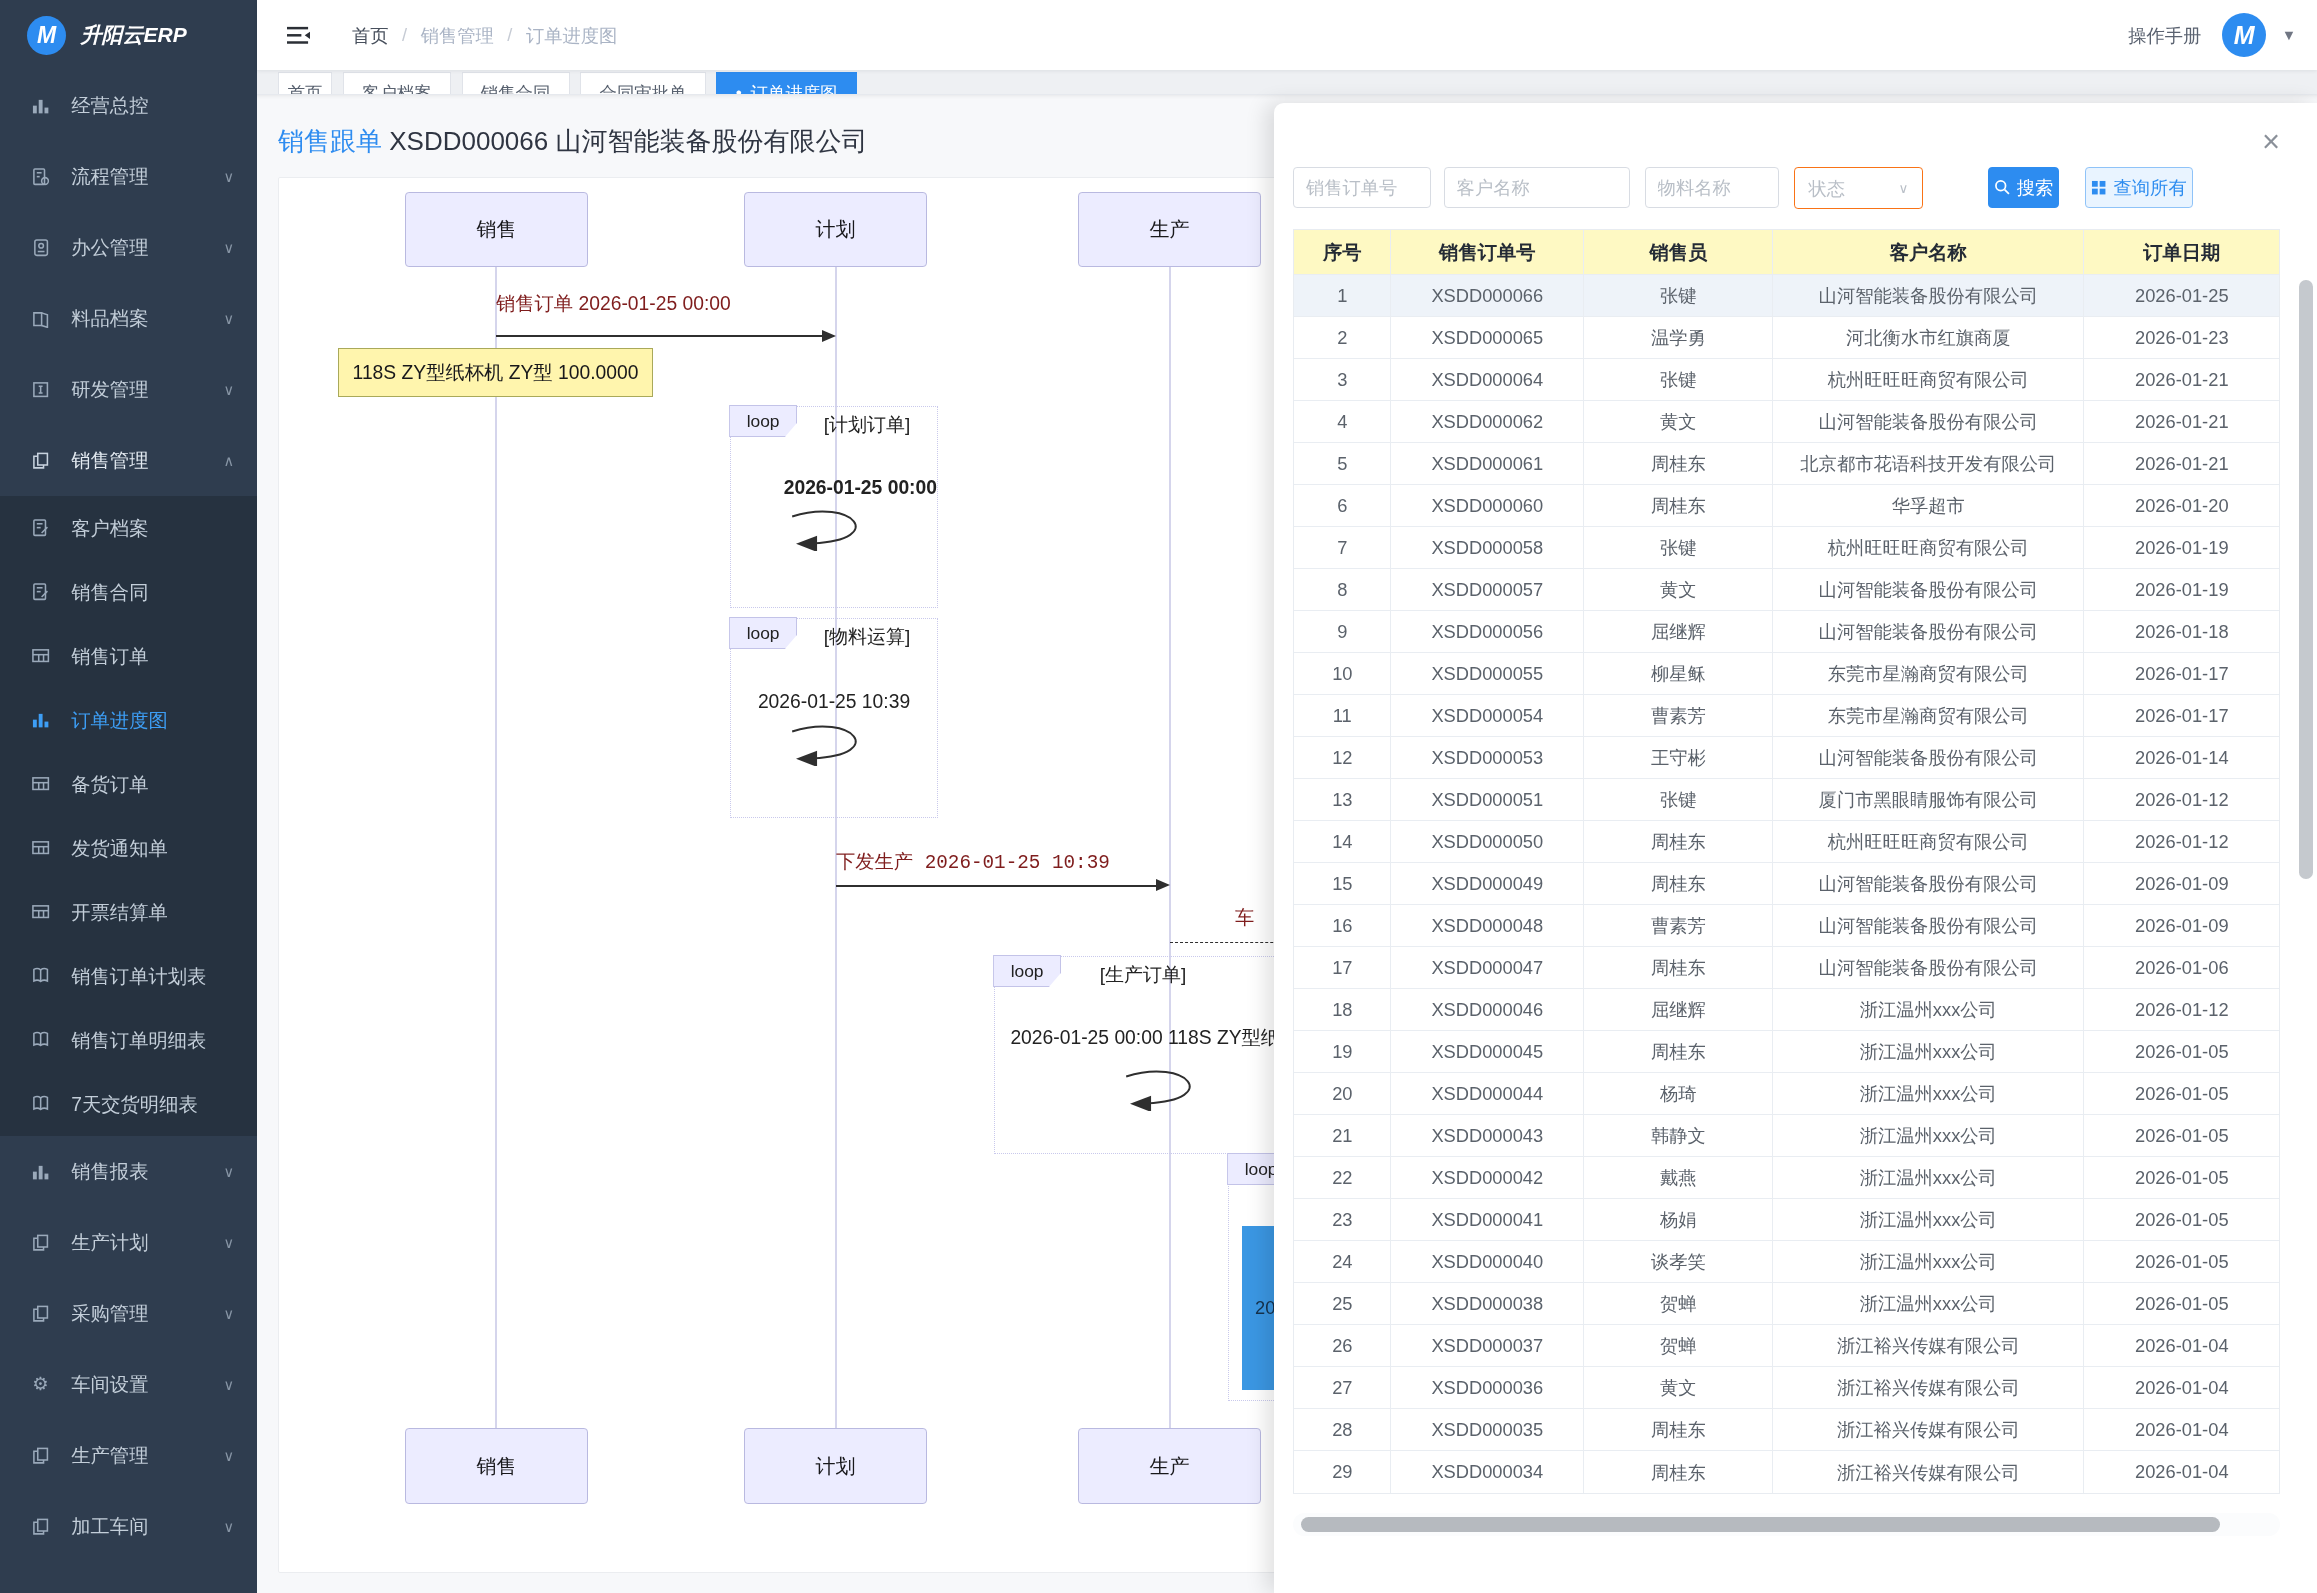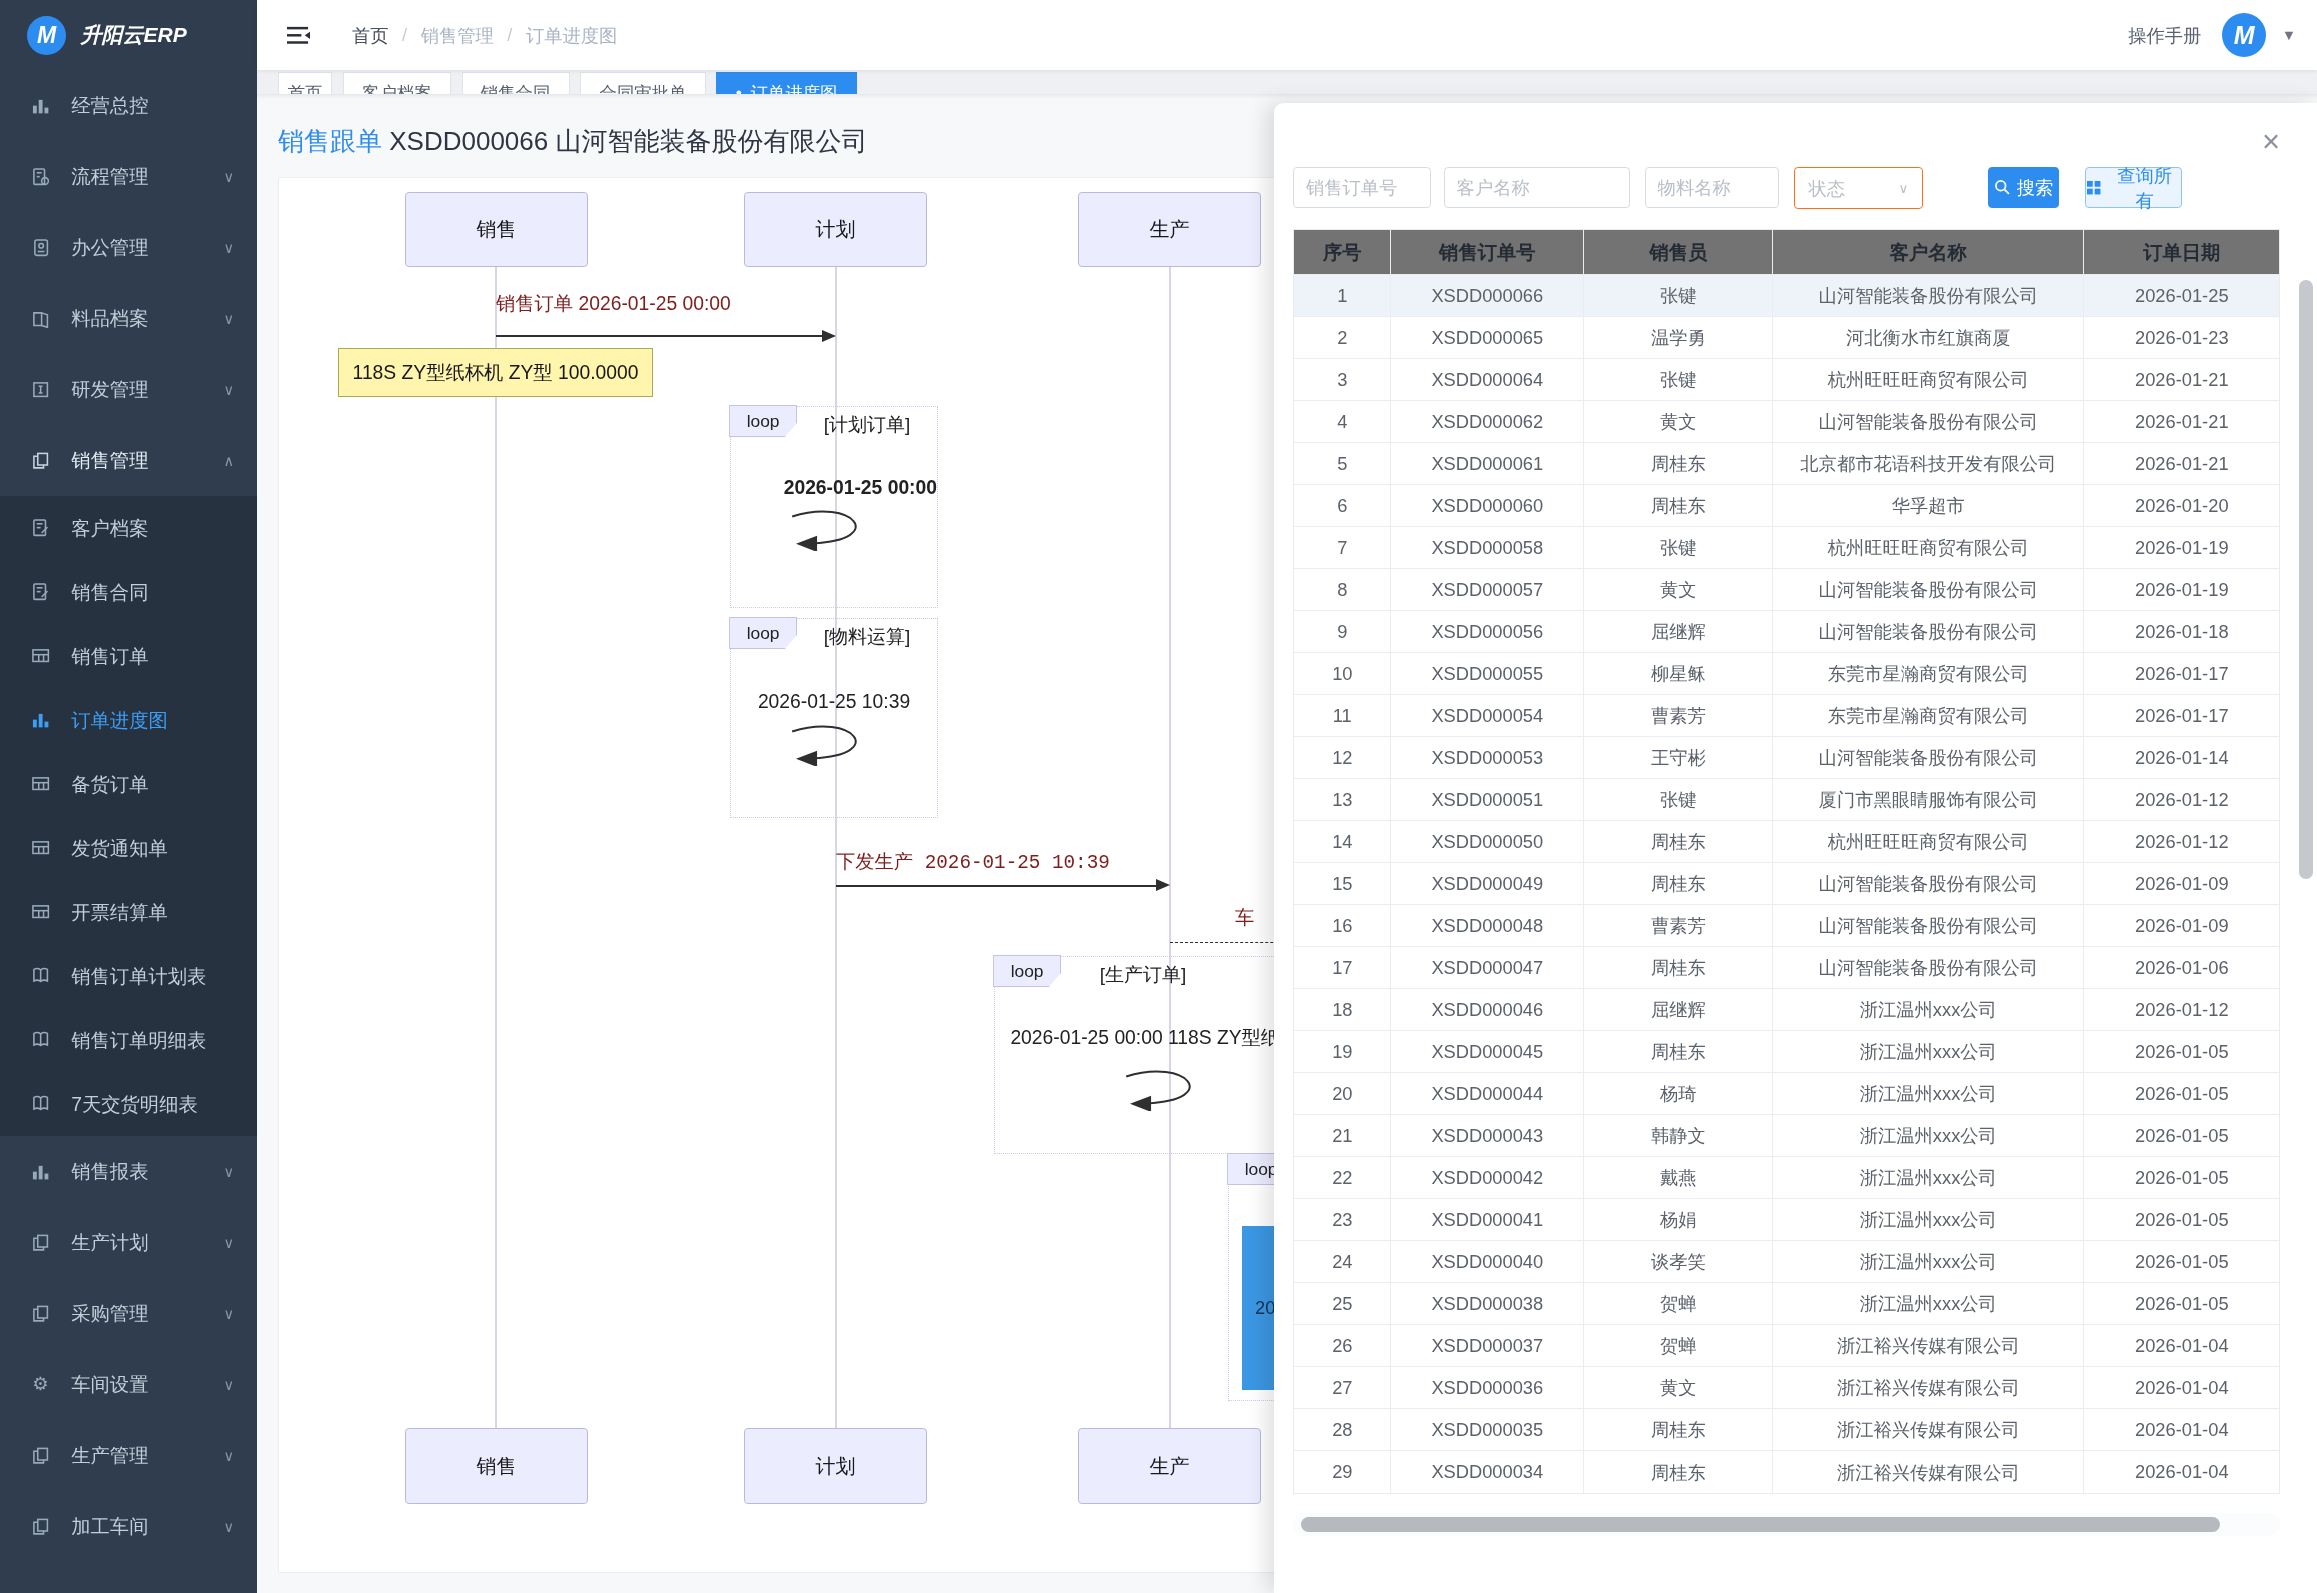--- a/index.html
+++ b/index.html
@@ -94,21 +94,21 @@
               display:flex; align-items:center; padding:0 13.5px; font-size:18.3px; color:#b9bfc7;
               cursor:pointer; }
   .s-select .chev { margin-left:auto; color:#b9bfc7; font-size:13.5px; }
   .btn { position:absolute; top:64px; height:41px; border-radius:3.9px; display:flex;
          align-items:center; justify-content:center; font-size:18.3px; cursor:pointer; gap:6.8px; }
   .btn-search { background:#2d8cf0; color:#fff; border:1px solid #2d8cf0; }
   .btn-all { background:#e9f4ff; color:#2d8cf0; border:1px solid #8fc3f8; }
 
   .tbl { position:absolute; left:19.3px; top:126px; width:987px; border:1px solid #e8ecf1; }
   .tr { display:flex; height:42px; border-bottom:1px solid #e9edf2; background:#fff; cursor:pointer; }
-  .tr.head { height:45px; background:#737373; cursor:default; }
+  .tr.head { height:45px; background:#fef9c3; cursor:default; }
   .tr.hl { background:#eef3f9; }
   .tr:last-child { border-bottom:none; }
   .td { display:flex; align-items:center; justify-content:center; font-size:18.3px; color:#5b626b;
         border-right:1px solid #e9edf2; overflow:hidden; white-space:nowrap; }
   .tr.head .td { font-size:19.3px; color:#242b35; font-weight:bold; }
   .td:last-child { border-right:none; }
   .c0{width:97px;} .c1{width:193px;} .c2{width:189px;} .c3{width:311px;} .c4{width:195px;flex:1;}
 
   .hscroll { position:absolute; left:19.3px; top:1410px; width:987px; height:23px; background:#fbfcfd;
              border-radius:11.6px; }
@@ -471,21 +471,21 @@
 
   <button class="btn btn-search" style="left:714px; width:71px;">
     <span style="display:flex;">
       <svg width="16.4" height="16.4" viewBox="0 0 17 17" fill="none" stroke="#fff" stroke-width="1.8">
         <circle cx="7" cy="7" r="5"></circle>
           <line x1="11" y1="11" x2="15.5" y2="15.5"></line>
       </svg>
     </span>
     <span>搜索</span>
   </button>
-  <button class="btn btn-all" style="left:811px; width:97px;">
+  <button class="btn btn-all" style="left:811px; width:108px;">
     <span style="display:flex;">
       <svg width="15.4" height="15.4" viewBox="0 0 16 16" fill="#2d8cf0">
         <rect x="1" y="1" width="6" height="6"></rect>
           <rect x="9" y="1" width="6" height="6"></rect>
         <rect x="1" y="9" width="6" height="6"></rect>
           <rect x="9" y="9" width="6" height="6"></rect>
       </svg>
     </span>
     <span>查询所有</span>
   </button>

